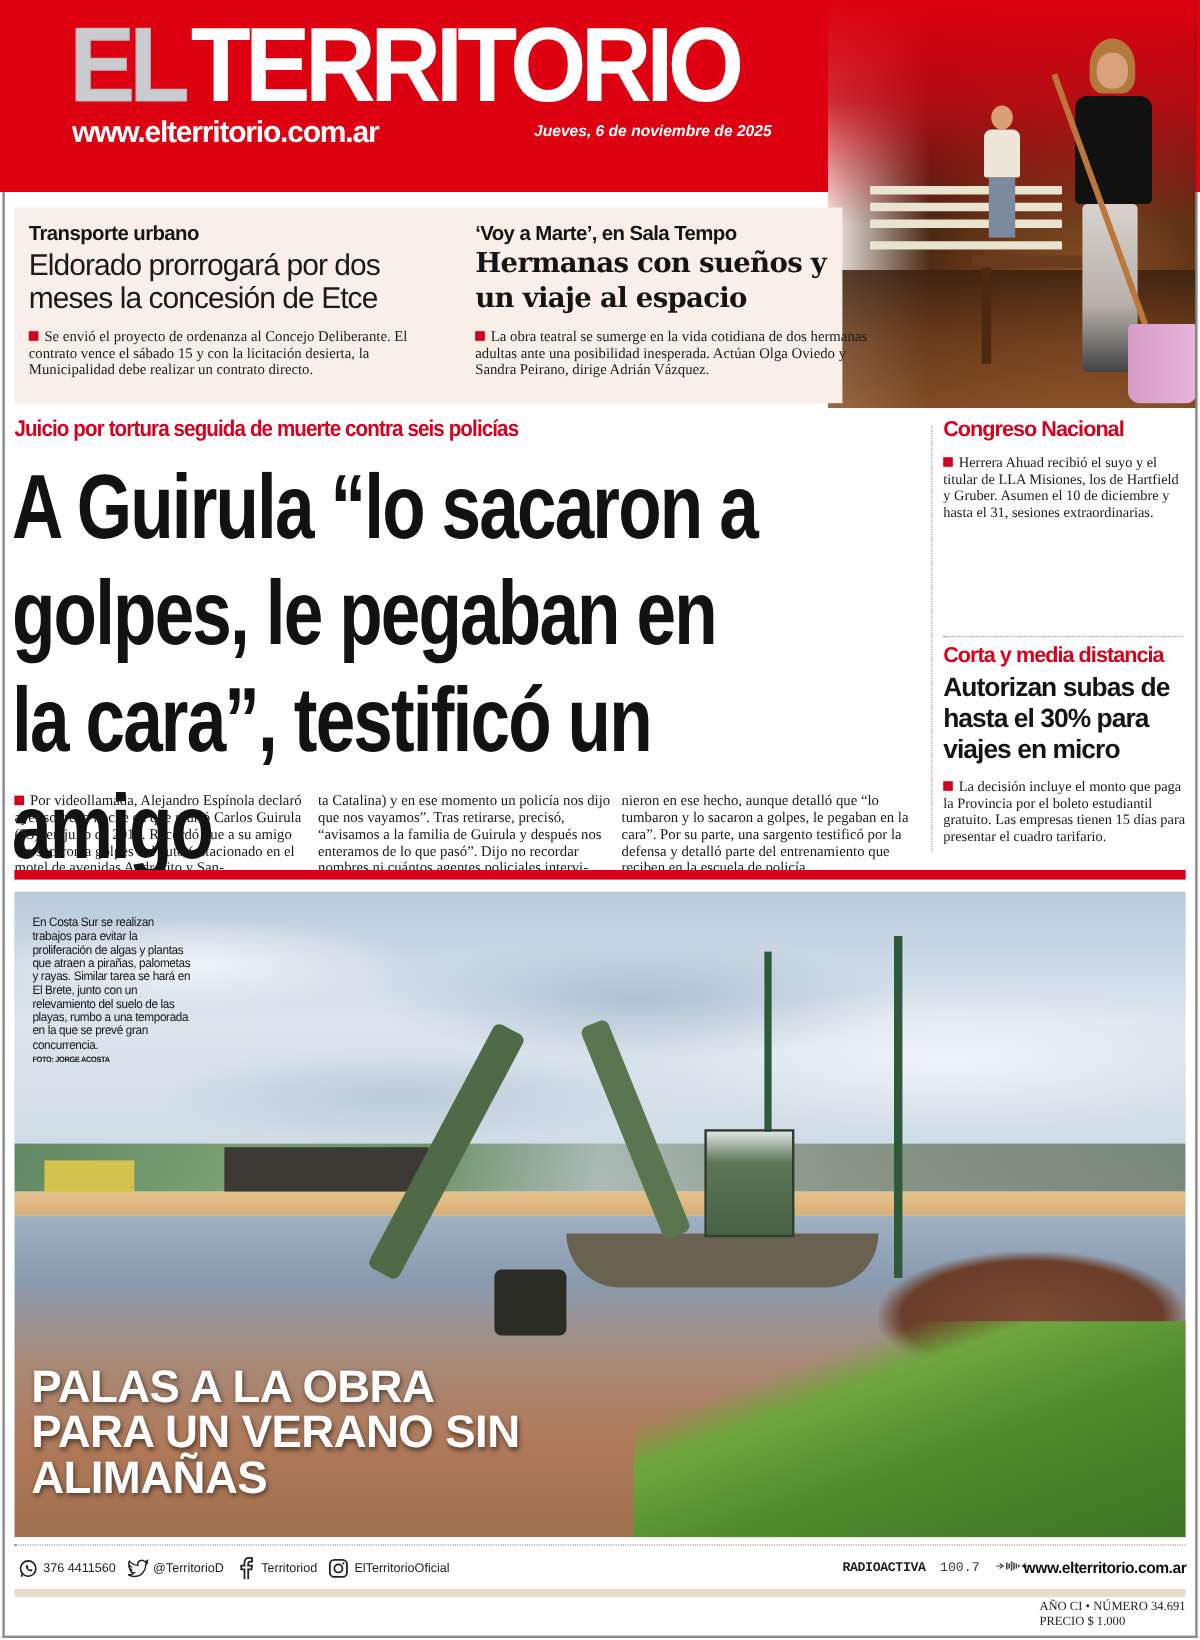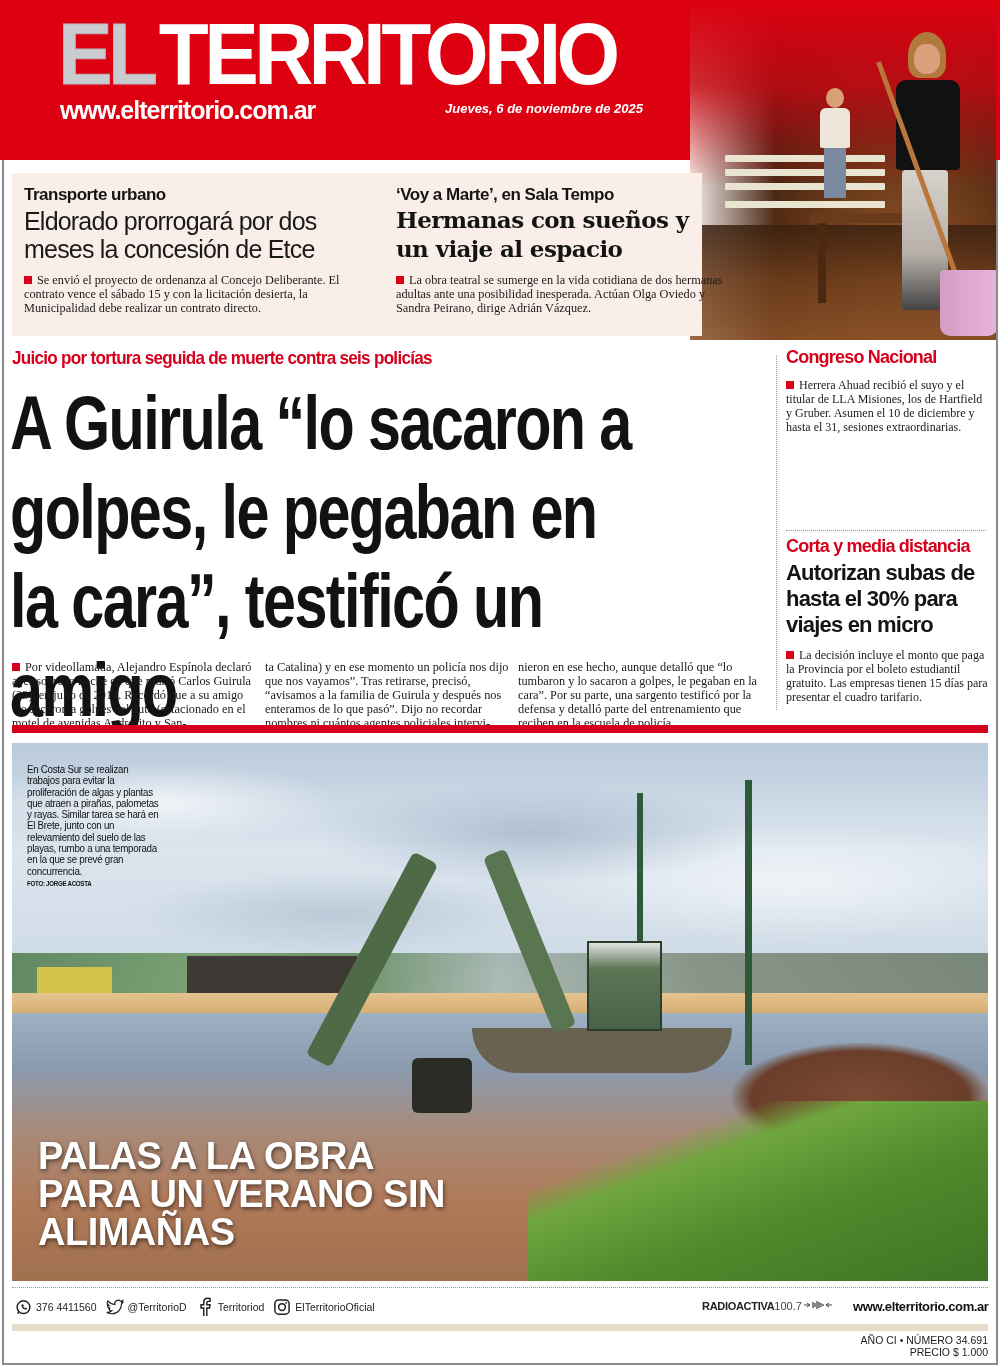--- a/index.html
+++ b/index.html
@@ -88,34 +88,34 @@
   .big-photo .mud { position: absolute; left: 720px; top: 300px; width: 256px; height: 90px; background: radial-gradient(ellipse at 50% 60%, #7b4a33 0%, #6a3e2a 60%, transparent 72%); }
   .big-photo .boom { position: absolute; left: 400px; top: 115px; width: 28px; height: 230px; background: #4f6a46; transform: rotate(28deg); transform-origin: top; border-radius: 6px; }
   .big-photo .arm { position: absolute; left: 470px; top: 110px; width: 24px; height: 190px; background: #5a7651; transform: rotate(-22deg); transform-origin: top; border-radius: 6px; }
   .big-photo .cab { position: absolute; left: 575px; top: 198px; width: 75px; height: 90px; background: linear-gradient(180deg, #dfe3e4 0%, #5c7656 30%, #486246 100%); border: 2px solid #2e3d2b; }
   .big-photo .hull { position: absolute; left: 460px; top: 285px; width: 260px; height: 45px; background: #6a6250; border-radius: 0 0 60px 60px; }
   .big-photo .pole1 { position: absolute; left: 625px; top: 50px; width: 6px; height: 205px; background: #2f5a3a; }
   .big-photo .pole2 { position: absolute; left: 733px; top: 37px; width: 7px; height: 285px; background: #2f5a3a; }
   .big-photo .bucket-scoop { position: absolute; left: 400px; top: 315px; width: 60px; height: 55px; background: #2a2c25; border-radius: 6px; }
   .photo-caption { position: absolute; left: 27px; top: 764px; width: 140px; font-family: "Liberation Sans", sans-serif; font-size: 10.3px; line-height: 11.3px; color: #111; letter-spacing: -0.3px; transform: scaleX(0.95); transform-origin: left; }
   .photo-credit { font-family: "Liberation Sans", sans-serif; font-weight: 700; font-size: 6.5px; color: #111; display: block; margin-top: 1px; }
-  .photo-headline { position: absolute; left: 38px; top: 1137px; width: 420px; font-family: "Liberation Sans", sans-serif; font-weight: 700; font-size: 38px; line-height: 38px; color: #ffffff; letter-spacing: -0.5px; text-shadow: 1px 2px 4px rgba(0,0,0,0.55); }
+  .photo-headline { position: absolute; left: 26px; top: 1137px; width: 420px; font-family: "Liberation Sans", sans-serif; font-weight: 700; font-size: 38px; line-height: 38px; color: #ffffff; letter-spacing: -0.5px; text-shadow: 1px 2px 4px rgba(0,0,0,0.55); }
 
   
   .footer-dotted { position: absolute; left: 12px; top: 1287px; width: 976px; border-top: 1px dotted #9a9a9a; }
   .social { position: absolute; left: 14px; top: 1298px; display: flex; align-items: center; gap: 5px; font-family: "Liberation Sans", sans-serif; font-size: 10.5px; color: #222; }
   .social .ico { display: inline-flex; align-items: center; justify-content: center; width: 18px; height: 18px; }
   .social .item { display: inline-flex; align-items: center; gap: 4px; margin-right: 4px; }
-  .radio { position: absolute; left: 702px; top: 1300px; font-family: Liberation Sans, sans-serif; font-size: 11px; color: #222; display: flex; align-items: center; }
+  .radio { position: absolute; left: 702px; top: 1300px; font-family: Liberation Mono, monospace; font-size: 11px; color: #222; display: flex; align-items: center; gap: 12px; }
   .radio b { font-weight: 700; letter-spacing: -0.3px; }
   .radio .freq { font-weight: 400; color: #444; }
   .radio .wave { margin-left: 2px; }
   .footer-url { position: absolute; left: 853px; top: 1299px; font-family: "Liberation Sans", sans-serif; font-weight: 700; font-size: 13px; color: #111; letter-spacing: -0.4px; }
   .footer-band { position: absolute; left: 12px; top: 1324px; width: 976px; height: 7px; background: #e7dcca; }
-  .issue-info { position: absolute; right: 12px; top: 1334px; text-align: right; font-family: Liberation Sans, sans-serif; font-size: 10.5px; line-height: 12px; color: #222; }
+  .issue-info { position: absolute; right: 12px; top: 1334px; font-family: Liberation Serif, serif; font-size: 10.5px; line-height: 12px; color: #222; }
 </style>
 </head>
 <body>
 
 <div class="page-frame"></div>
 
 <header class="masthead">
   <div class="logo">
     <span class="el">EL</span>
     <span class="terr">TERRITORIO</span>

